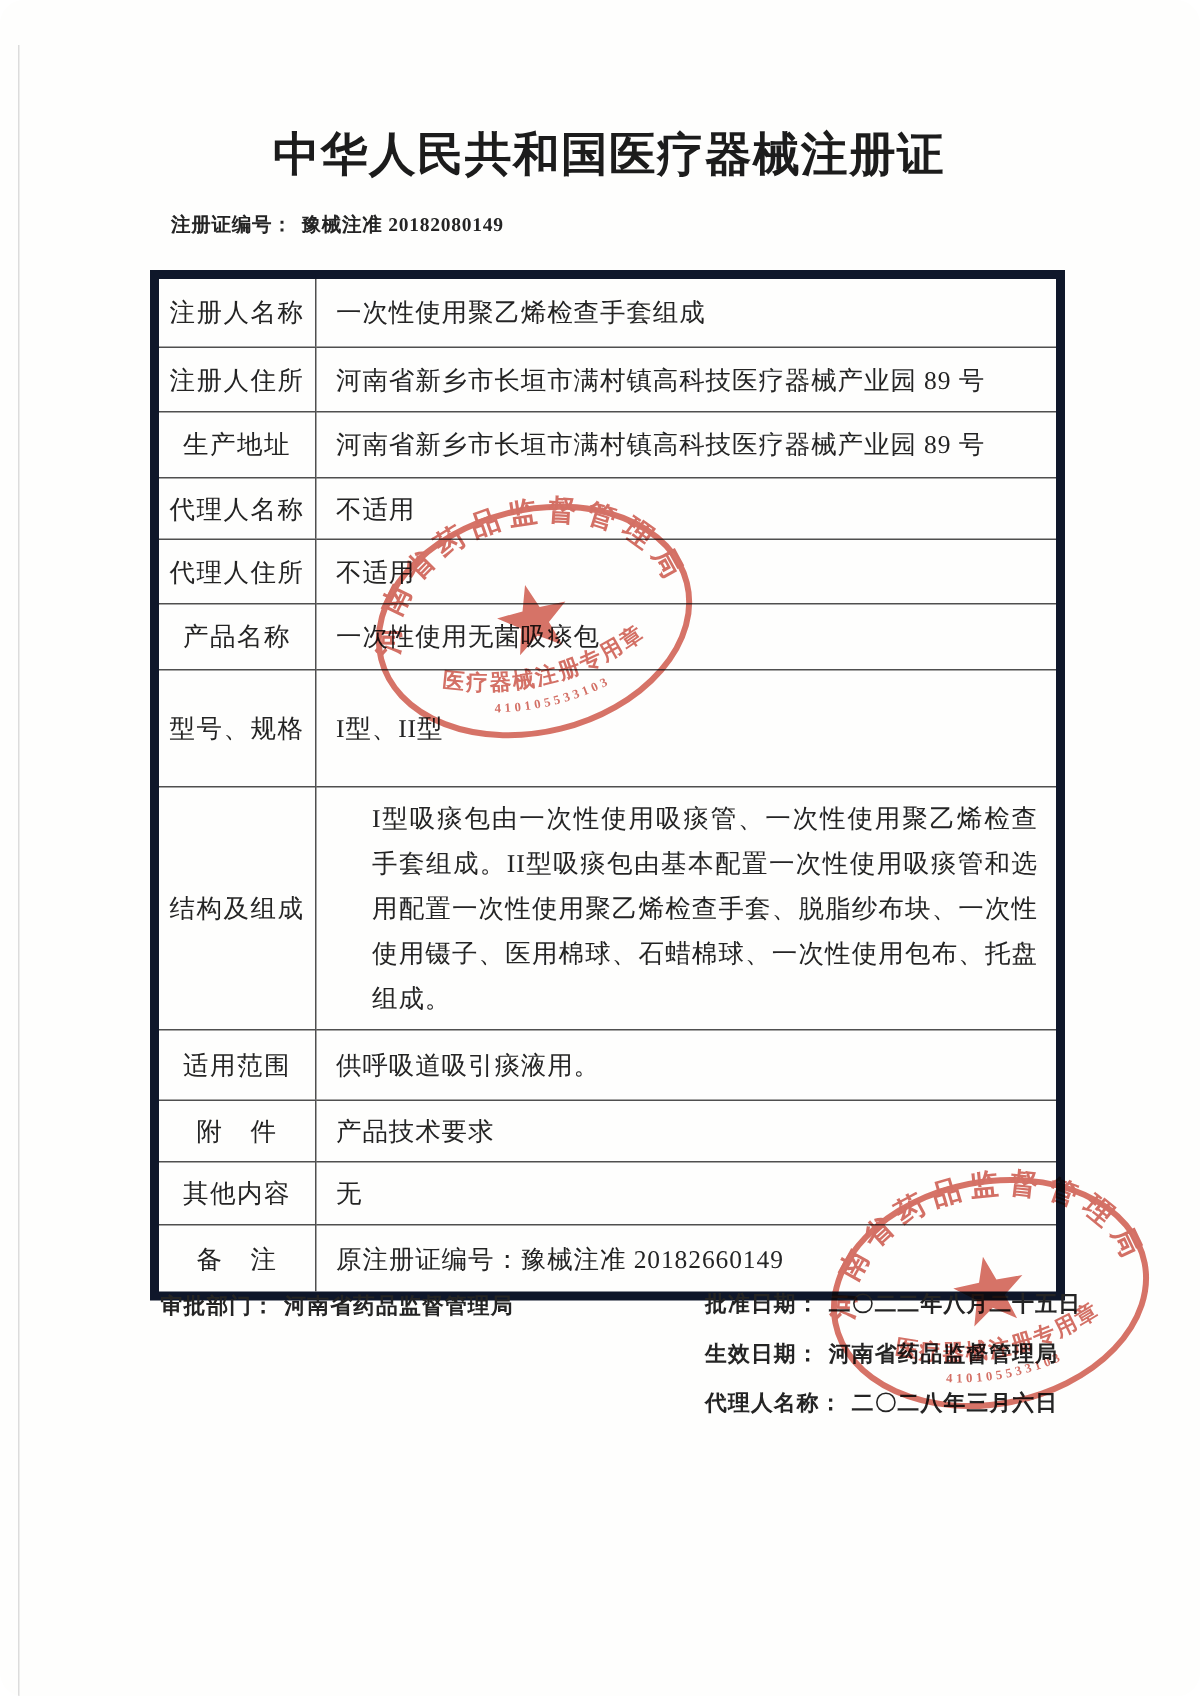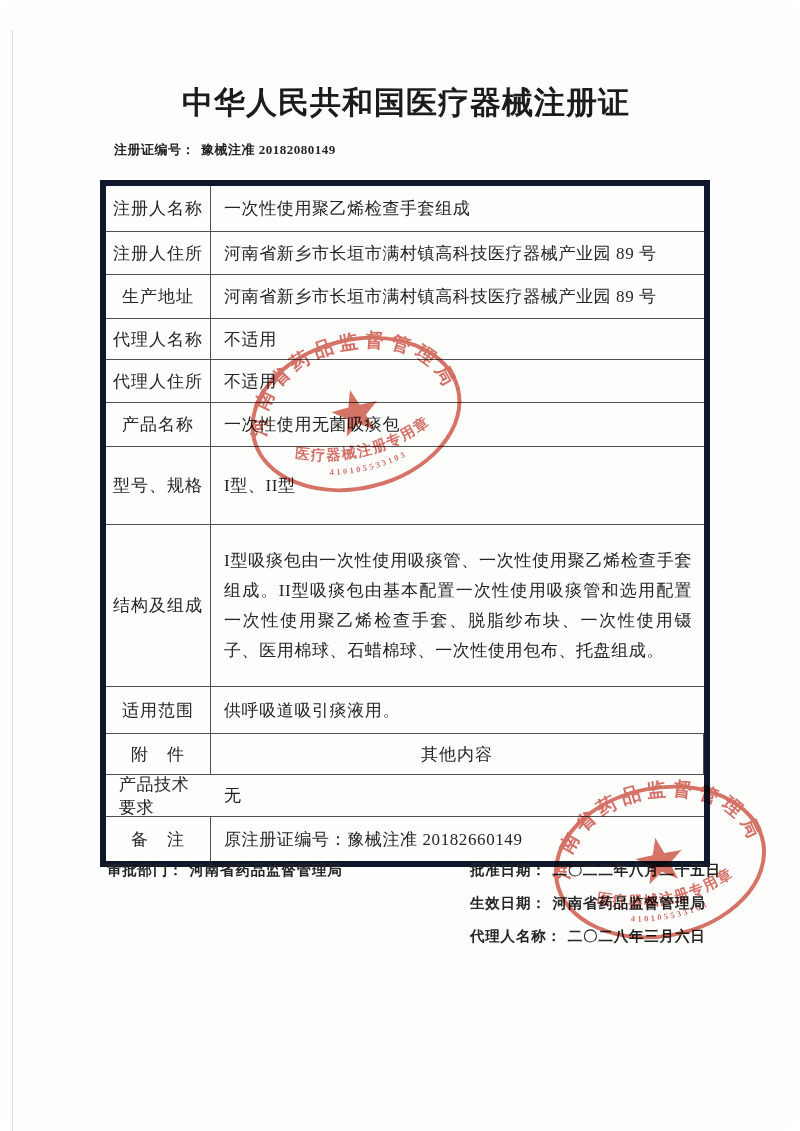--- a/index.html
+++ b/index.html
@@ -42,21 +42,21 @@
     display:flex;align-items:center;justify-content:center;
     font-size:17px;letter-spacing:1px;text-align:center;
   }
   .val{
     display:flex;align-items:center;
     padding:0 12px 0 13px;
     font-size:17px;letter-spacing:0.6px;
   }
   .val.paragraph span{
     display:block;width:100%;
-    line-height:30px;text-align:justify;
+    line-height:30px;text-align:justify;margin-left:24px;
   }
   .footer-dept{
     position:absolute;top:861px;left:107px;
     font-size:14.5px;font-weight:600;letter-spacing:0.8px;
   }
   .footer-dept .v{margin-left:6px;}
   .footer-dates{
     position:absolute;top:854px;left:470px;
     font-size:14.5px;font-weight:600;letter-spacing:0.8px;
   }
@@ -107,23 +107,23 @@
 
     <div class="cell lbl">结构及组成</div>
     <div class="cell val paragraph">
         <span>I型吸痰包由一次性使用吸痰管、一次性使用聚乙烯检查手套组成。II型吸痰包由基本配置一次性使用吸痰管和选用配置一次性使用聚乙烯检查手套、脱脂纱布块、一次性使用镊子、医用棉球、石蜡棉球、一次性使用包布、托盘组成。</span>
       </div>
 
     <div class="cell lbl">适用范围</div>
     <div class="cell val">供呼吸道吸引痰液用。</div>
 
     <div class="cell lbl">附　件</div>
+    <div class="cell val">产品技术要求</div>
+
     <div class="cell lbl">其他内容</div>
-
-    <div class="cell val">产品技术要求</div>
     <div class="cell val">无</div>
 
     <div class="cell lbl">备　注</div>
     <div class="cell val">原注册证编号：豫械注准 20182660149</div>
   </div>
 
   <div class="footer-dept">
     <span>审批部门：</span><span class="v">河南省药品监督管理局</span>
   </div>
 

